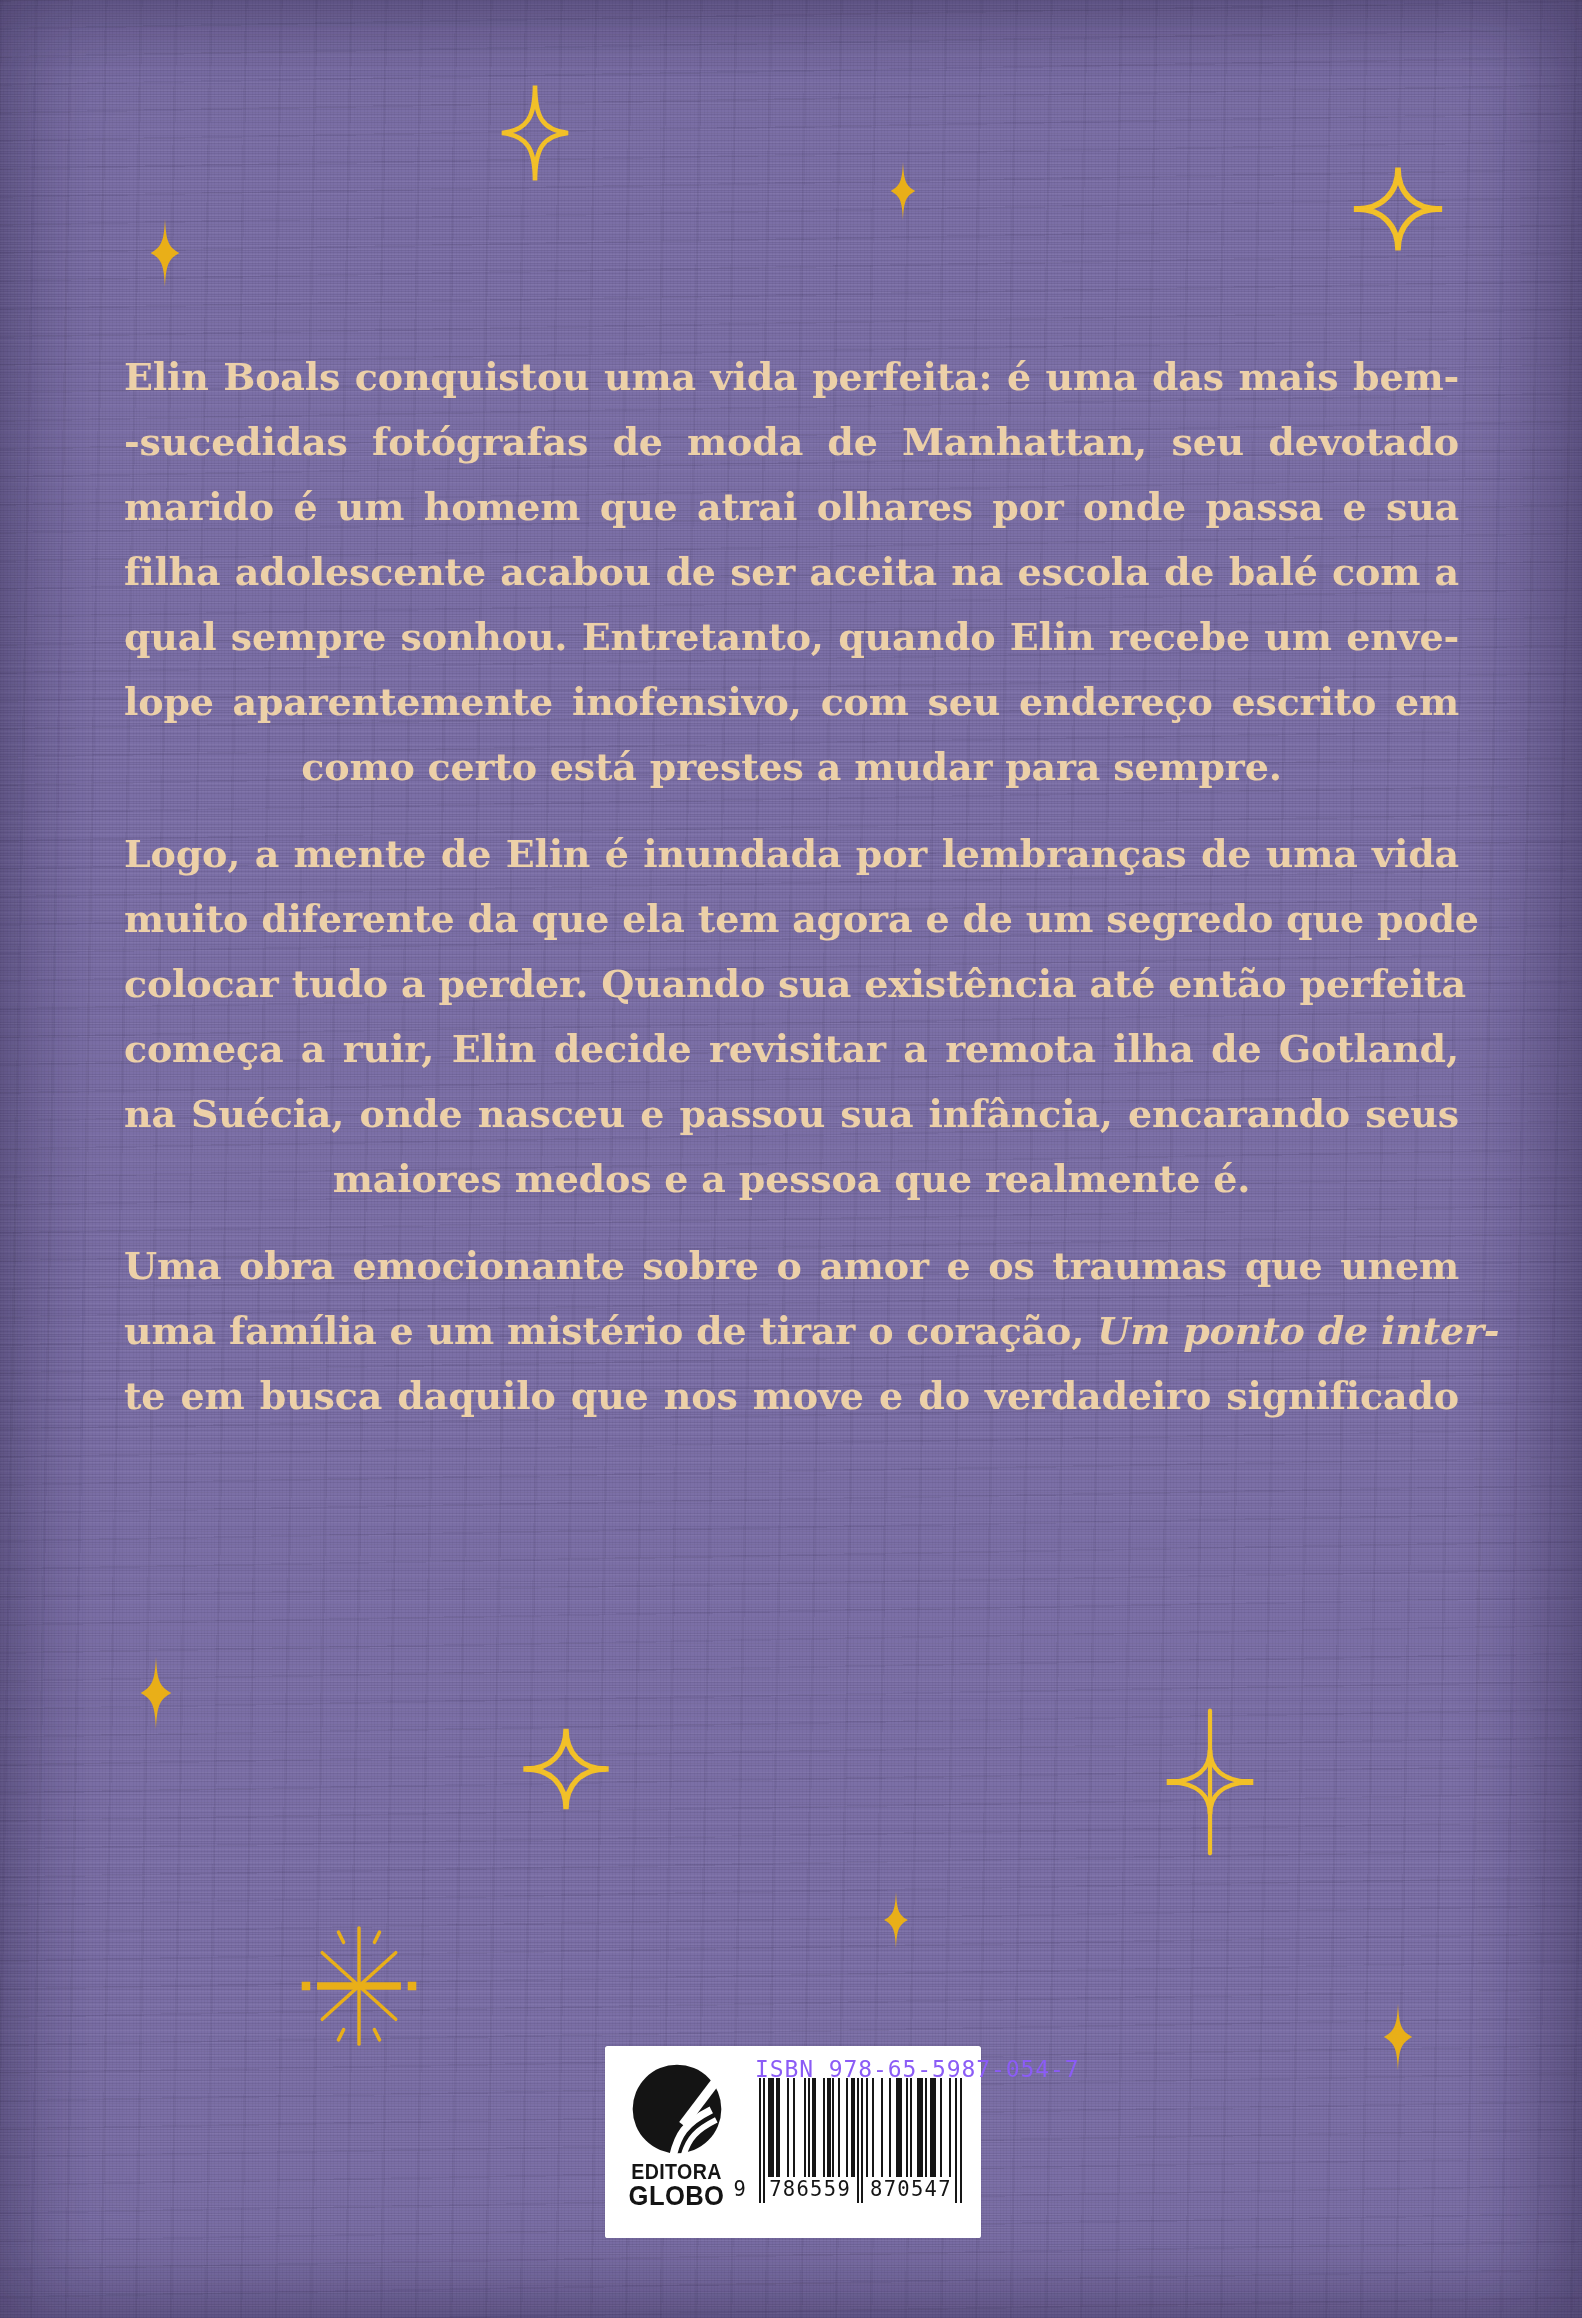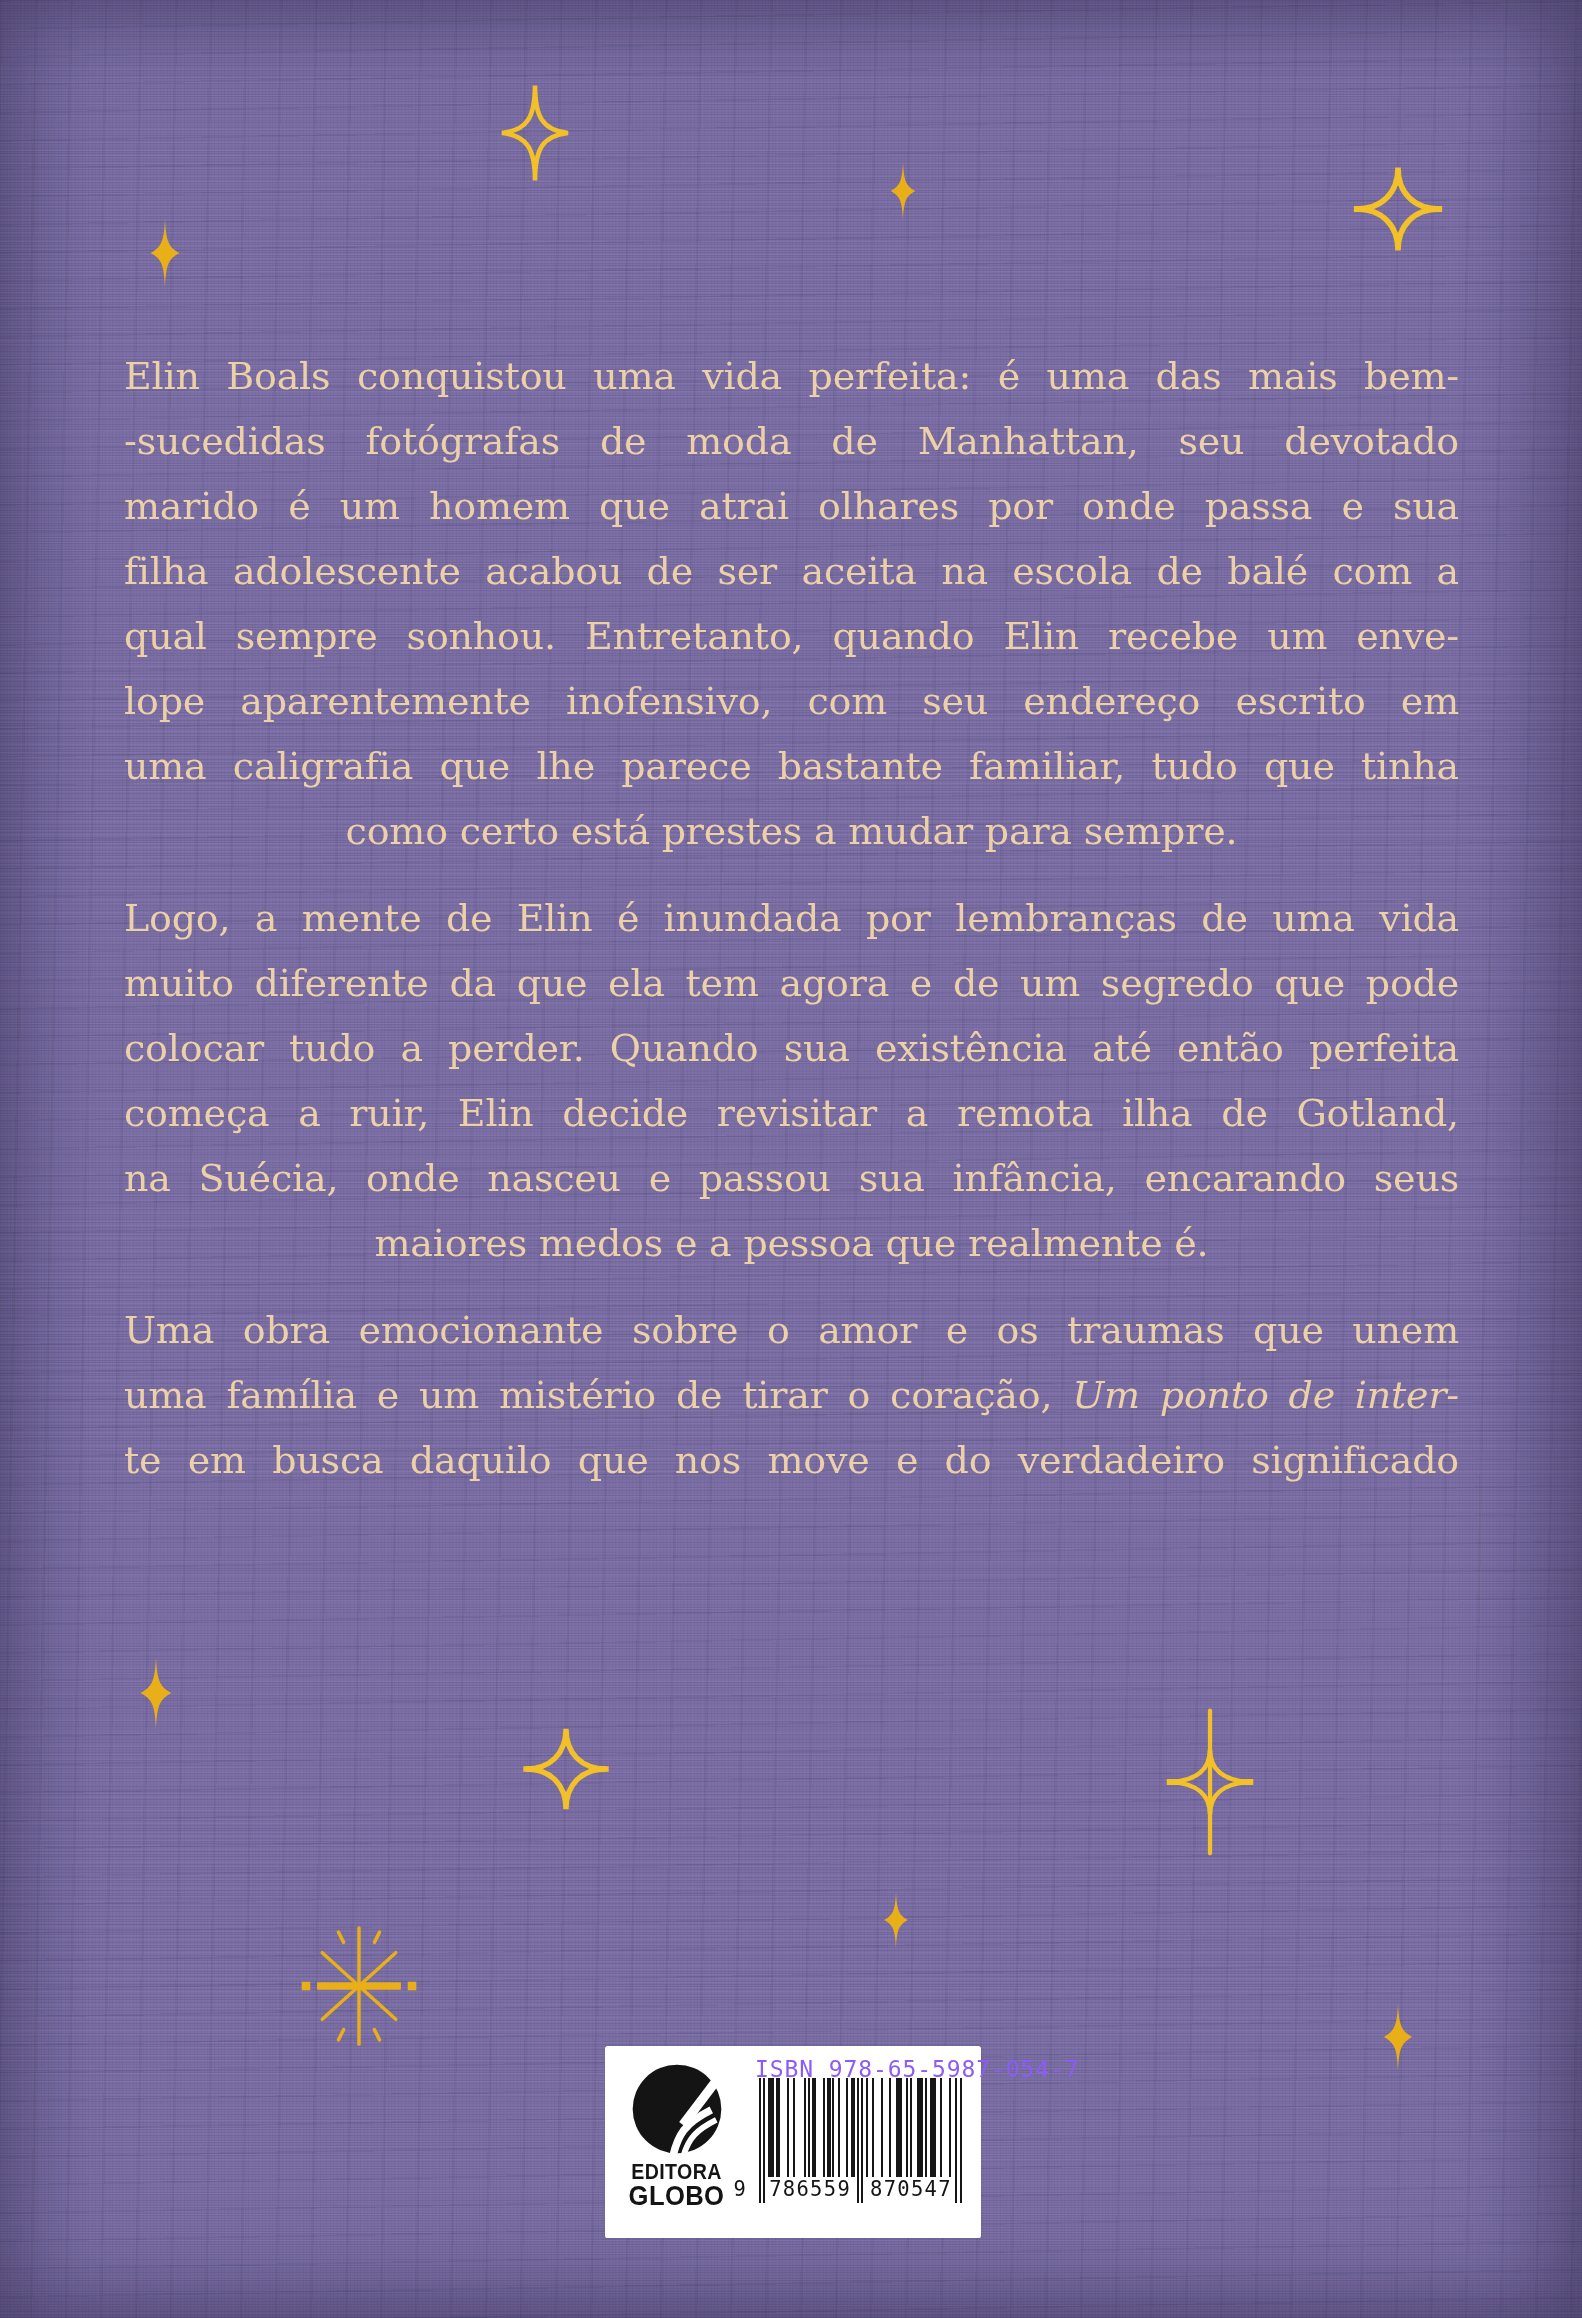--- a/index.html
+++ b/index.html
@@ -16,21 +16,21 @@
       repeating-linear-gradient(179deg, rgba(25,18,45,0.07) 0 1.7px, rgba(0,0,0,0) 1.7px 28px);
     box-shadow: inset 0 0 119px rgba(28,20,52,0.28), inset -39px 0 77px rgba(28,20,52,0.22), inset 31px 0 60px rgba(28,20,52,0.14);
     font-family:"DejaVu Serif", serif;
   }
   
   #synopsis{
     position:absolute; left:124px; top:344px; width:1335px;
     color:var(--ink,#ecd0a8);
     font-size:38px; letter-spacing:-0.2px;
   }
-  .para{margin:0 0 22px 0;}
+  .para{margin:0 0 22px 0;font-weight:bold;}
   .line{height:65px; line-height:65px; text-align:justify; text-align-last:justify; white-space:nowrap;}
   .line.center{text-align:right; text-align-last:center;}
   .line i{font-style:italic;}
   
   .star{position:absolute; transform:translate(-50%,-50%); pointer-events:none;}
   .star svg{display:block; overflow:visible;}
   
   #barcode-panel{
     position:absolute; left:605px; top:2046px; width:376px; height:192px;
     background:var(--panel,#ffffff); border-radius:2.6px;
@@ -130,21 +130,20 @@
     </div>
 
   <div id="synopsis">
       <div class="para">
         <div class="line"><span>Elin Boals conquistou uma vida perfeita: é uma das mais bem-</span></div>
         <div class="line"><span>-sucedidas fotógrafas de moda de Manhattan, seu devotado</span></div>
         <div class="line"><span>marido é um homem que atrai olhares por onde passa e sua</span></div>
         <div class="line"><span>filha adolescente acabou de ser aceita na escola de balé com a</span></div>
         <div class="line"><span>qual sempre sonhou. Entretanto, quando Elin recebe um enve-</span></div>
         <div class="line"><span>lope aparentemente inofensivo, com seu endereço escrito em</span></div>
-        <div class="line"><span>uma caligrafia que lhe parece bastante familiar, tudo que tinha</span></div>
         <div class="line center"><span>como certo está prestes a mudar para sempre.</span></div>
       </div>
       <div class="para">
         <div class="line"><span>Logo, a mente de Elin é inundada por lembranças de uma vida</span></div>
         <div class="line"><span>muito diferente da que ela tem agora e de um segredo que pode</span></div>
         <div class="line"><span>colocar tudo a perder. Quando sua existência até então perfeita</span></div>
         <div class="line"><span>começa a ruir, Elin decide revisitar a remota ilha de Gotland,</span></div>
         <div class="line"><span>na Suécia, onde nasceu e passou sua infância, encarando seus</span></div>
         <div class="line center"><span>maiores medos e a pessoa que realmente é.</span></div>
       </div>

